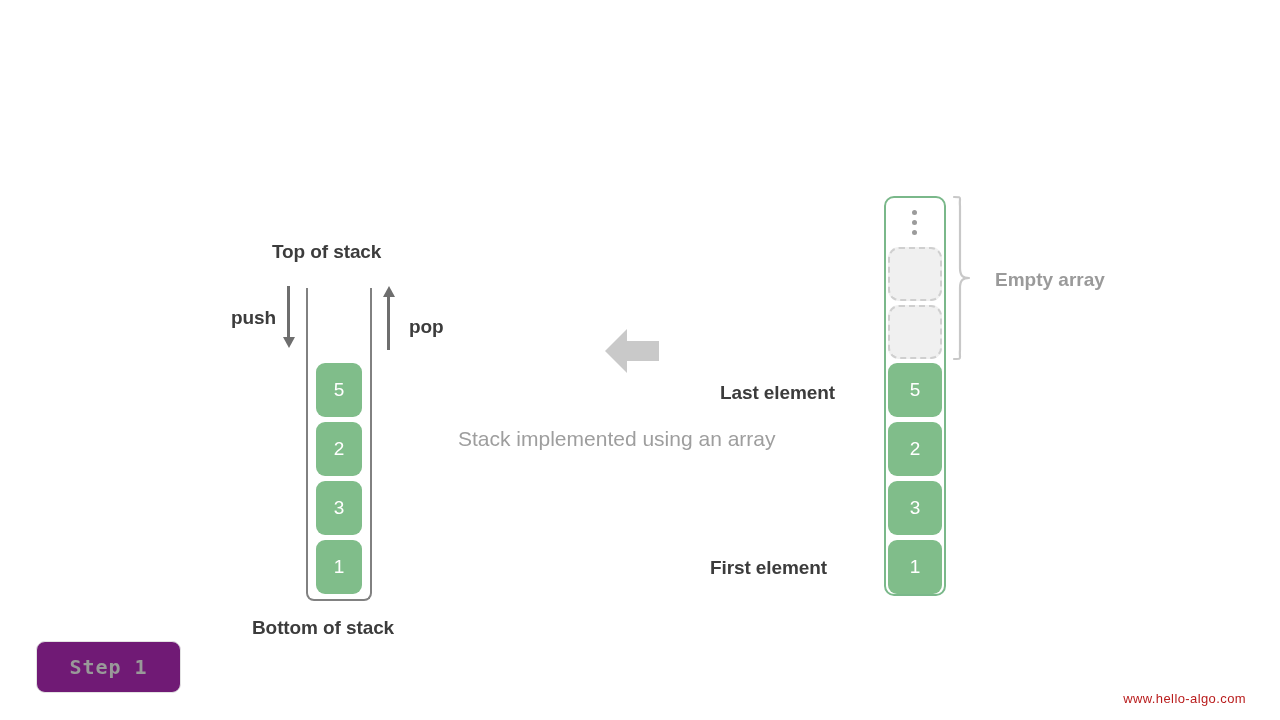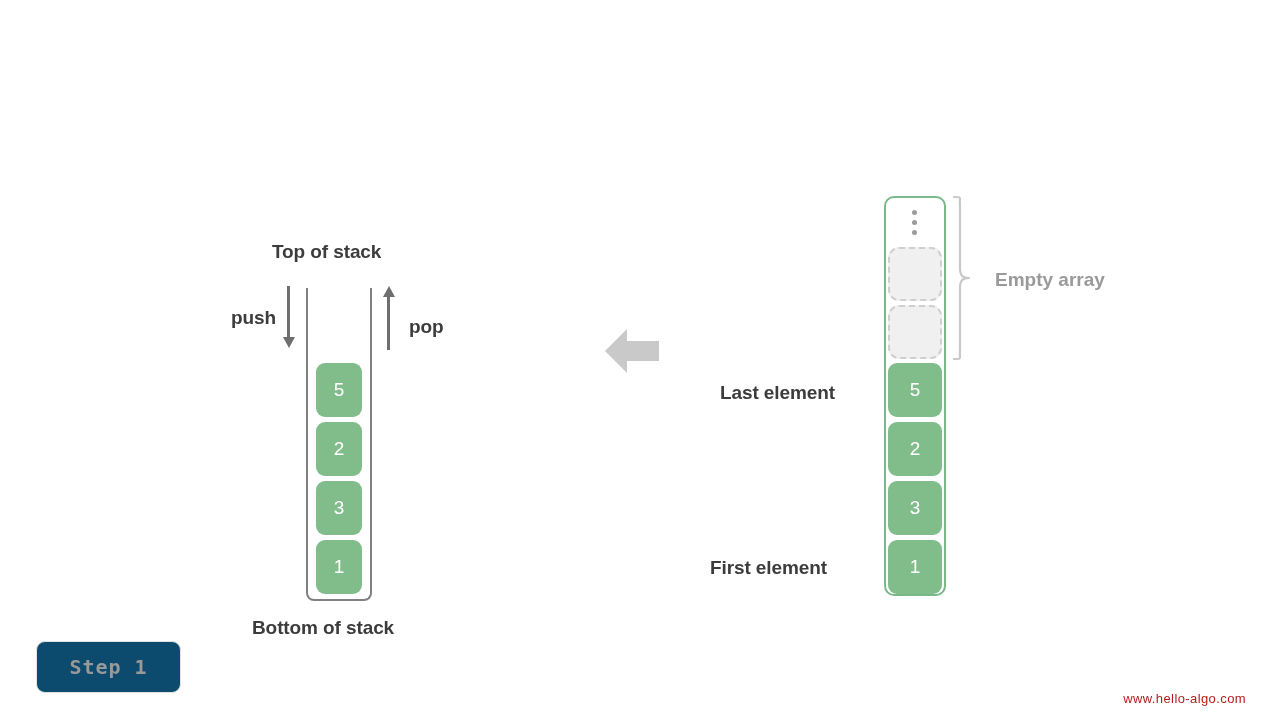--- a/index.html
+++ b/index.html
@@ -157,21 +157,21 @@
 
   
   #step-badge {
     position: absolute;
     left: 36px;
     top: 641px;
     width: 145px;
     height: 52px;
     border: 1.5px solid #e3e3e3;
     border-radius: 9px;
-    background: #0c4a6e;
+    background: #701a75;
     display: flex;
     align-items: center;
     justify-content: center;
     box-sizing: border-box;
   }
   #step-badge-text {
     font-family: "DejaVu Sans Mono", monospace;
     font-weight: bold;
     font-size: 20px;
     color: #999999;
@@ -220,20 +220,21 @@
 
     <div class="label-dark" style="left:252px; top:617px;">Bottom of stack</div>
   </div>
 
   <div id="transform-arrow">
     <svg width="58" height="58" viewBox="0 0 58 58" aria-hidden="true">
       <polygon points="2,29 24,7 24,19 56,19 56,39 24,39 24,51" fill="#c9c9c9"></polygon>
     </svg>
   </div>
 
+  <div class="caption" style="left:458px; top:427px;">Stack implemented using an array</div>
 
   <div>
 
     <div id="array-container"></div>
 
     <div id="ellipsis-icon">
       <i></i>
         <i></i>
         <i></i>
     </div>

